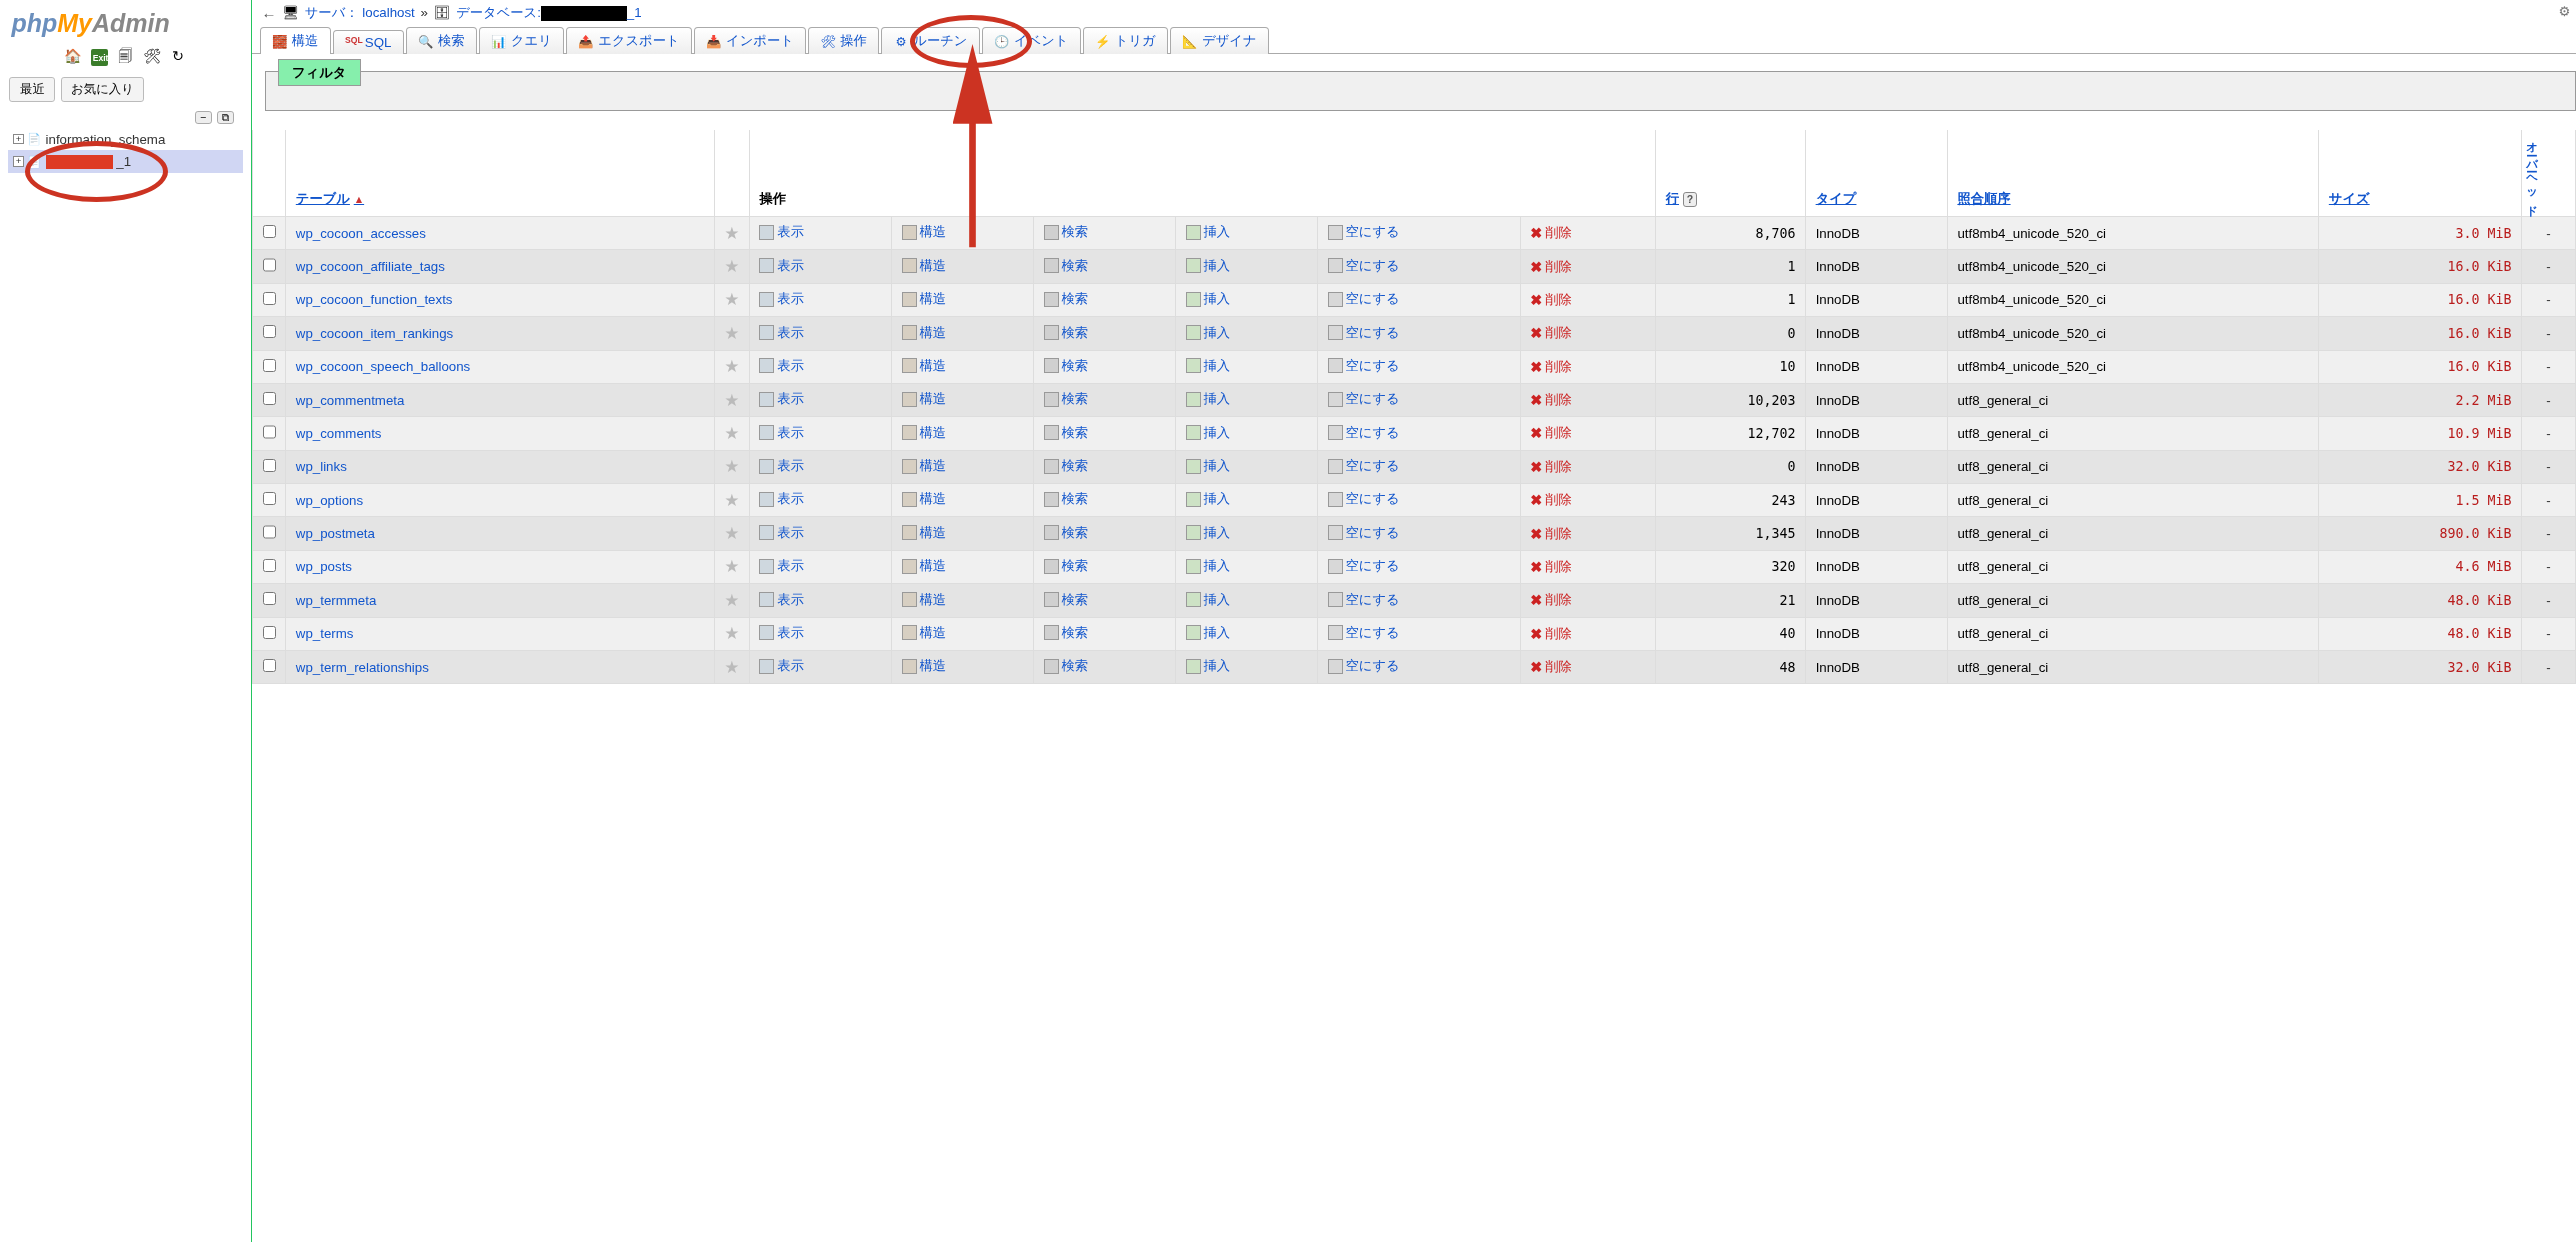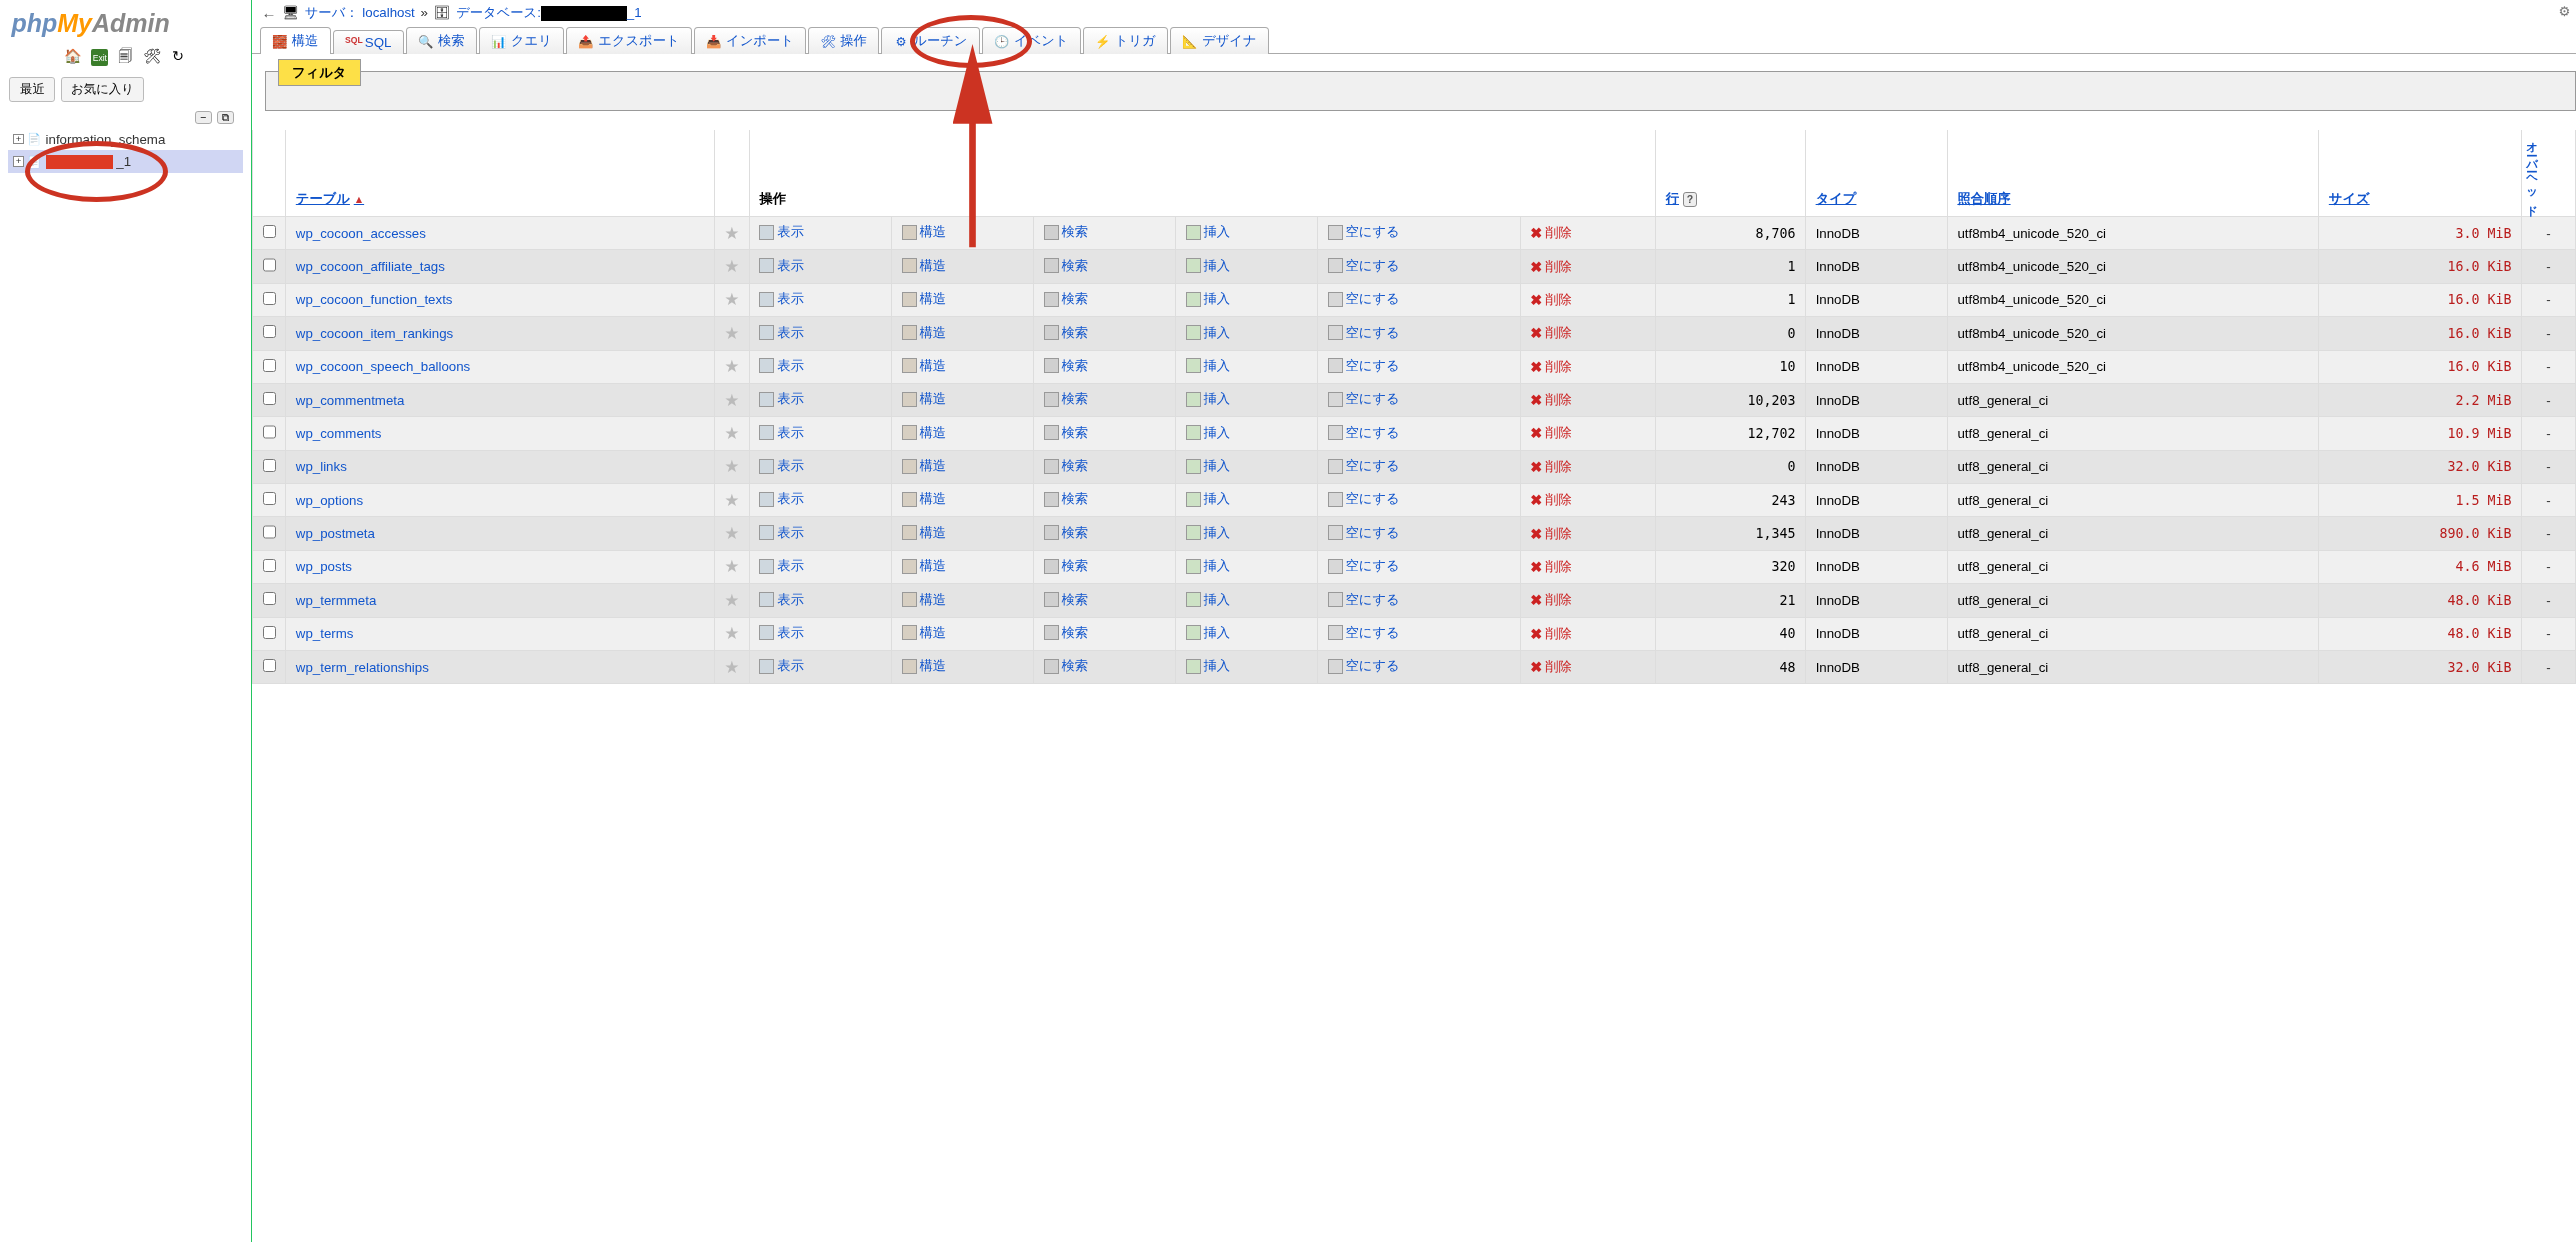--- a/index.html
+++ b/index.html
@@ -78,21 +78,21 @@
   .tab-ico { width:15px; height:15px; display:inline-block; font-size:12.4px; text-align:center; }
 
   
   .filter-wrap { padding:17px 0 0 13.3px; }
   .filter-fieldset {
     border:1px solid #999; padding:21px 17px 17px; position:relative;
     background:#f0f0f0;
   }
   .filter-fieldset .legend {
     position:absolute; top:-13.3px; left:11.4px;
-    border:1px solid #999; background:#fde047; padding:3.8px 13.3px;
+    border:1px solid #999; background:#86efac; padding:3.8px 13.3px;
     font-size:13.3px; font-weight:bold;
   }
   .filter-row { display:flex; align-items:center; gap:11.4px; font-size:13.3px; }
   .filter-row input {
     border:1px solid #aaa; padding:3.8px 5.7px; width:190px; height:27px; font-size:13.3px;
     background:#fff;
   }
 
   
   .table-wrap { padding:19px 0 0 0; }
@@ -157,21 +157,21 @@
 </style>
 </head>
 <body>
 
 <div class="sidebar" style="position:relative">
   <div class="logo">
     <span class="p1">php</span><span class="p2">My</span><span class="p3">Admin</span>
   </div>
   <div class="toolbar-icons">
     <span>🏠</span>
-    <span style="background:#3a7d2a;color:#fff;font-size:8.6px;font-weight:normal;padding:1px 1.9px;border-radius:1.9px;">Exit</span>
+    <span style="background:#3a7d2a;color:#fff;font-size:8.6px;font-weight:bold;padding:1px 1.9px;border-radius:1.9px;">Exit</span>
     <span>🗐</span>
     <span>🛠</span>
     <span>↻</span>
   </div>
   <div class="tab-buttons">
     <button>最近</button>
     <button>お気に入り</button>
   </div>
   <div class="collapse-row">
     <span class="mini-btn">−</span>

